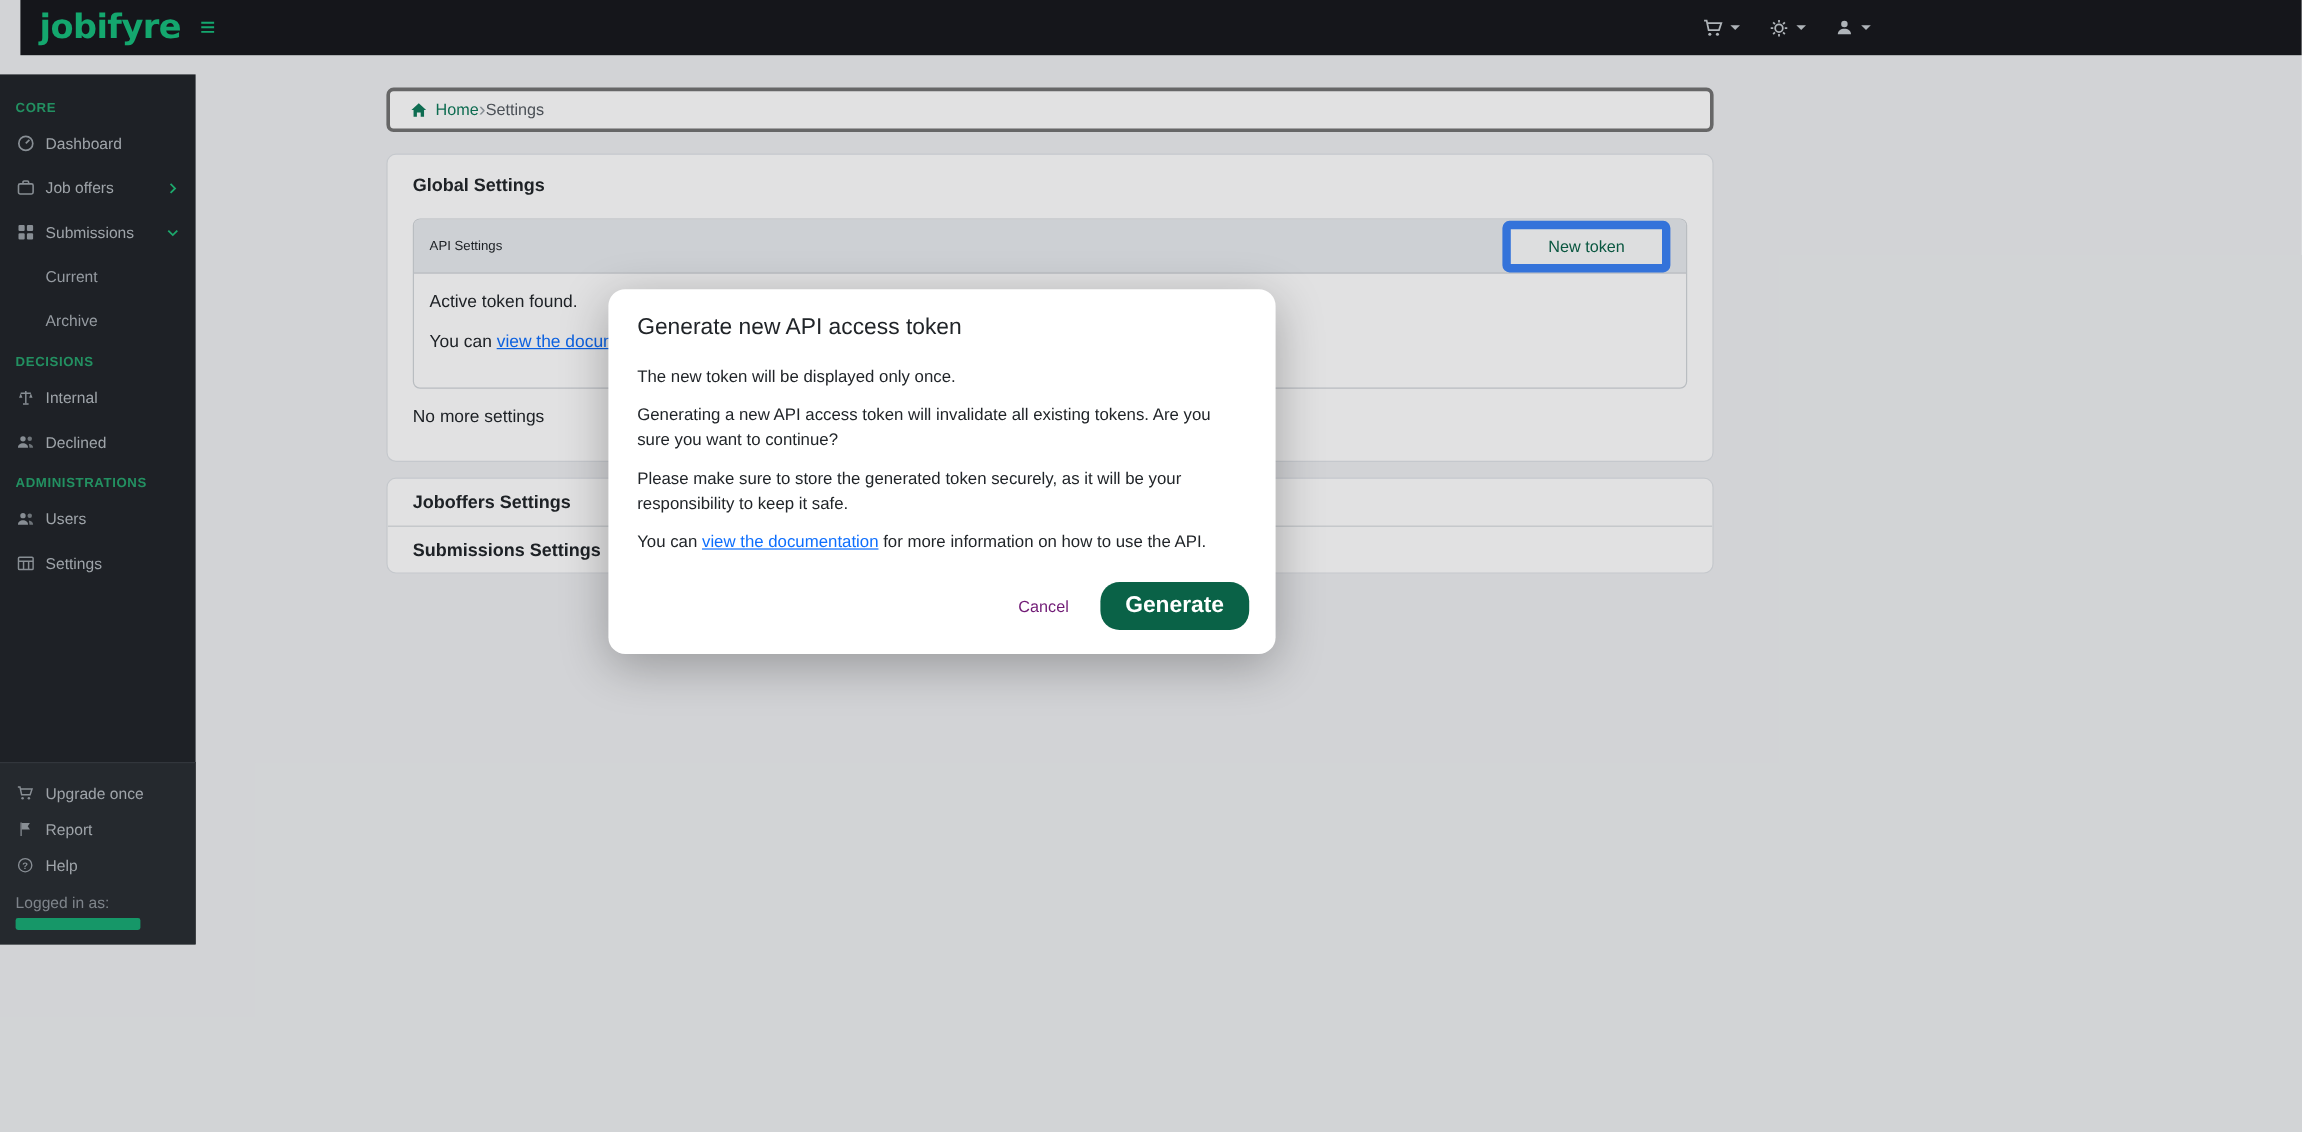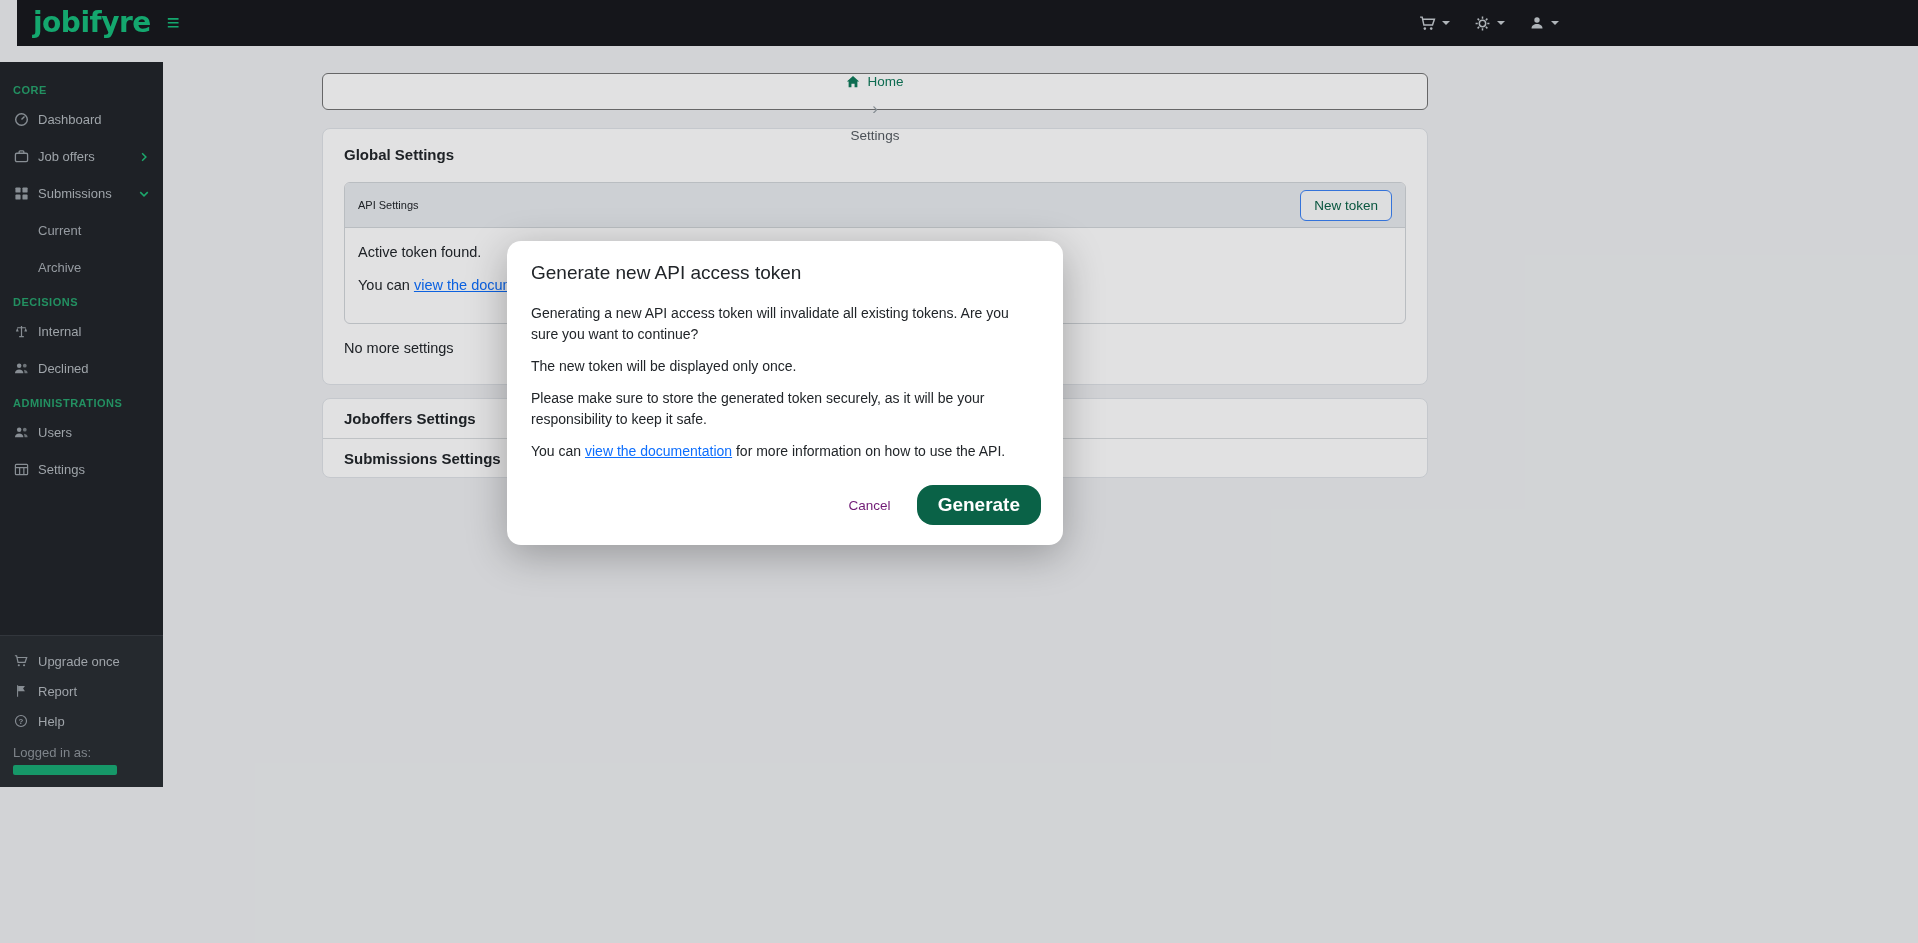--- a/index.html
+++ b/index.html
@@ -63,40 +63,40 @@
   .logged-in { color:#8f969c; padding:9px 13px 0; font-size:13px; }
   .redacted {
     width:104px; height:10px; background:#17b97d; border-radius:2px;
     margin:5px 13px 0; filter:blur(0.6px); opacity:.9;
   }
 
   
   .content { position:absolute; left:322px; top:73px; width:1106px; z-index:1; }
 
   .crumb-card {
-    background:#fff; border:1px solid #737373; border-radius:6px; height:37px;
-    display:flex; align-items:center; padding:0 17px; gap:11px; font-size:13.5px;flex-direction:column;
+    background:#fff; border:3px solid #737373; border-radius:6px; height:37px;
+    display:flex; align-items:center; padding:0 17px; font-size:13.5px;
   }
   .bc-home { color:#0f7a5a; display:flex; align-items:center; gap:7px; text-decoration:none; font-weight:500; }
   .bc-sep { color:#98a0a6; font-size:17px; line-height:1; }
   .bc-current { color:#555b61; font-weight:500; }
 
   .card { background:#fff; border:1px solid #e0e3e7; border-radius:8px; }
   .card1 { margin-top:18px; padding:17px 21px 28px; }
   .card-title { font-size:15px; font-weight:bold; color:#22262a; margin-bottom:19px; }
 
   .api-box { border:1px solid #d2d6da; border-radius:6px; overflow:hidden; }
   .api-head {
     background:#e9ecef; border-bottom:1px solid #d2d6da; height:45px;
     display:flex; align-items:center; justify-content:space-between; padding:0 13px;
   }
   .api-title { font-size:11px; color:#22262a; }
   .btn-outline {
-    background:#fbfcfc; border:1px solid #3b82f6; color:#0a6247;
-    border-radius:6px; padding:7px 13px; font-size:13.5px; cursor:pointer;
+    background:#fbfcfc; border:7px solid #3b82f6; color:#0a6247;
+    border-radius:6px; padding:7px 31px; font-size:13.5px; cursor:pointer;
   }
   .api-body { padding:16px 13px 30px; font-size:14.5px; color:#22262a; }
   .api-body p + p { margin-top:17px; }
   .api-body a { color:#0d6efd; }
   .no-more { margin-top:16px; font-size:14.5px; color:#22262a; }
 
   .card2 { margin-top:13px; overflow:hidden; }
   .acc-row {
     padding:10px 21px; font-size:15px; font-weight:bold; color:#22262a;
     cursor:pointer; height:39px; display:flex; align-items:center;
@@ -344,22 +344,22 @@
   </section>
 </main>
 
 <div class="backdrop"></div>
 
 <div class="modal" role="dialog">
   <div class="modal-header">
     <h1 class="modal-title">Generate new API access token</h1>
   </div>
   <div class="modal-body">
+    <p>The new token will be displayed only once.</p>
     <p>Generating a new API access token will invalidate all existing tokens. Are you sure you want to continue?</p>
-    <p>The new token will be displayed only once.</p>
     <p>Please make sure to store the generated token securely, as it will be your responsibility to keep it safe.</p>
     <p><span>You can </span><a>view the documentation</a><span> for more information on how to use the API.</span></p>
   </div>
   <div class="modal-footer">
     <button class="btn-cancel">Cancel</button>
     <button class="btn-generate">Generate</button>
   </div>
 </div>
 
 </body></html>

